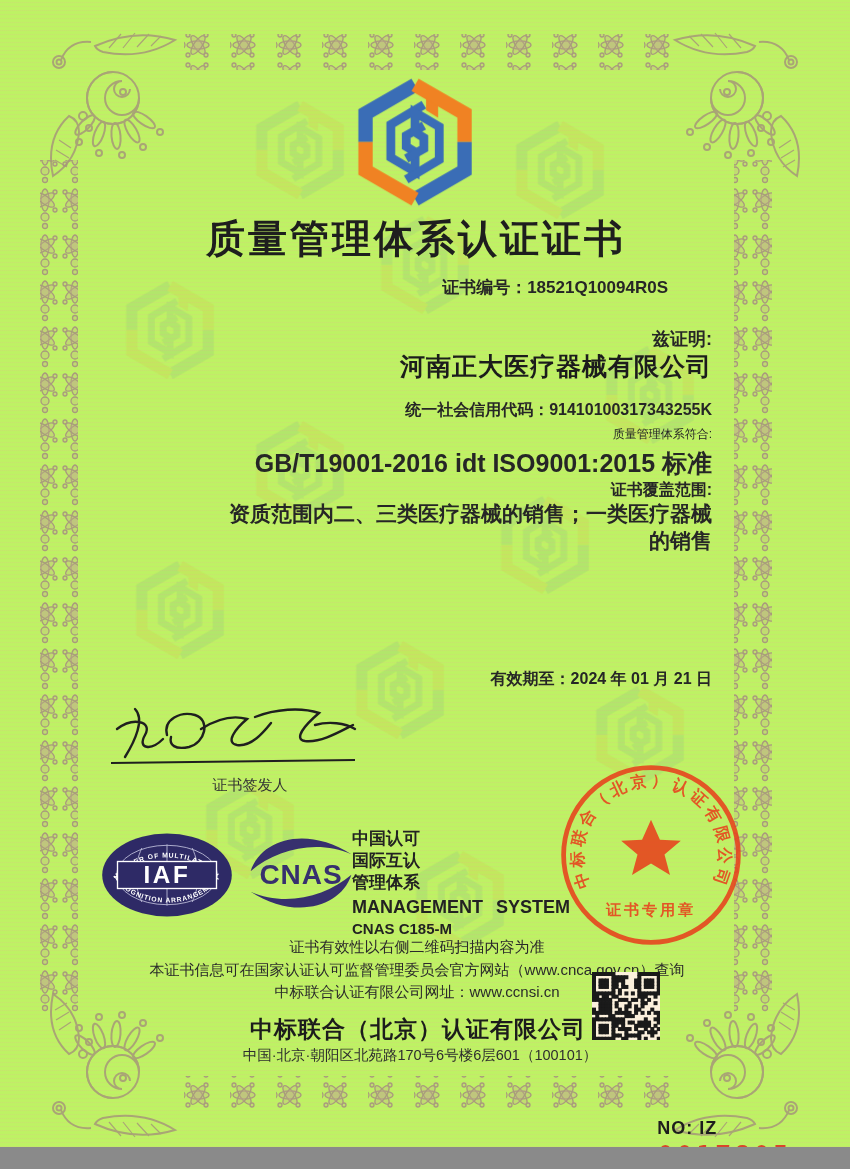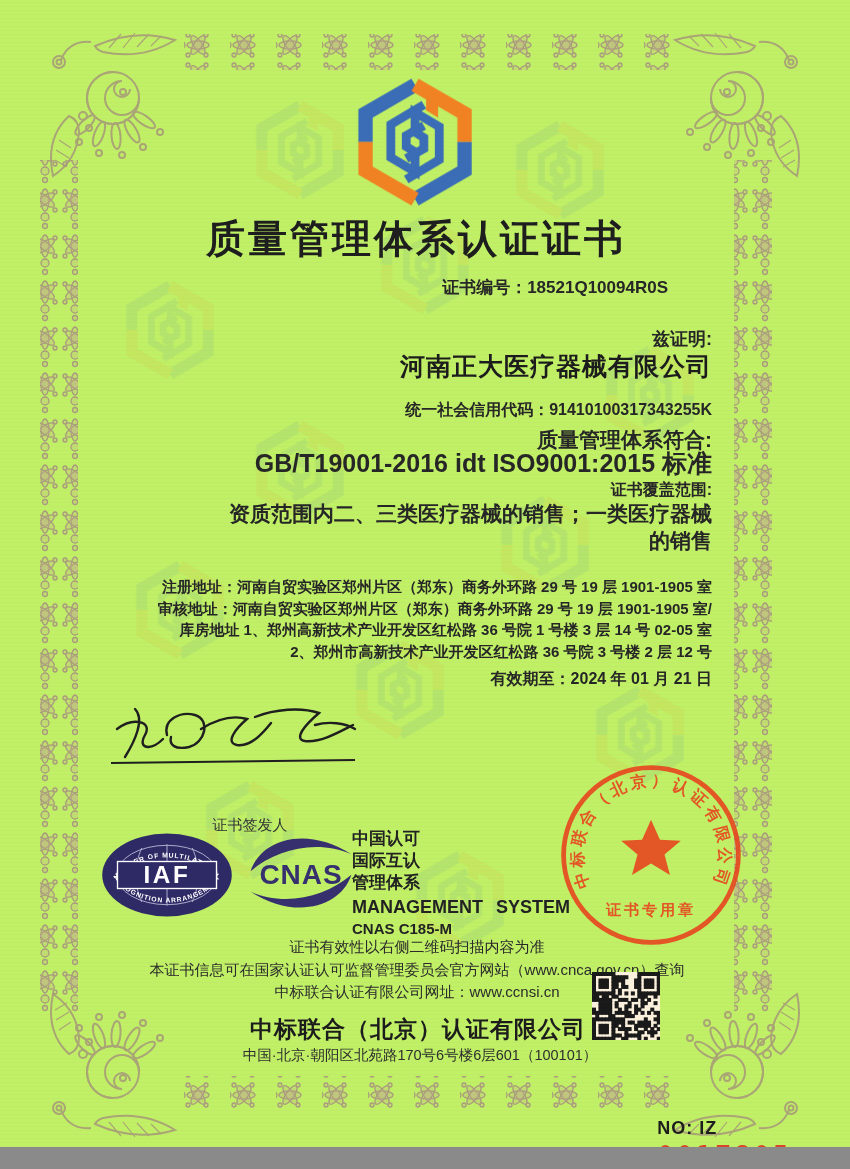--- a/index.html
+++ b/index.html
@@ -14,29 +14,29 @@
     background:repeating-linear-gradient(0deg, rgba(232,176,148,.16) 0 1px, rgba(255,255,255,0) 1px 4px);
   }
   .abs{position:absolute;}
   .z1{z-index:1;} .z2{z-index:2;} .z3{z-index:3;}
   .rt{right:138px;text-align:right;}
   .title{left:0;width:832px;top:212px;text-align:center;font-size:39px;font-weight:bold;letter-spacing:3px;color:#1e1e1e;}
   .certno{top:276px;right:182px;font-size:17px;font-weight:bold;margin-left:21px;}
   .certify{top:327px;font-size:18px;font-weight:bold;}
   .company{top:350px;font-size:25px;font-weight:bold;letter-spacing:1px;color:#1c1c1c;}
   .credit{top:400px;font-size:16px;font-weight:600;}
-  .conform{top:426px;font-size:21px;font-weight:bold;}
+  .conform{top:426px;font-size:12px;font-weight:normal;}
   .standard{top:447px;font-size:25px;font-weight:bold;}
   .scopelbl{top:480px;font-size:16px;font-weight:bold;}
   .scope1{top:500px;font-size:21px;font-weight:bold;}
   .scope2{top:527px;font-size:21px;font-weight:bold;}
   .addr{top:576px;font-size:15px;font-weight:600;line-height:21.5px;}
   .dates{top:668px;font-size:16px;font-weight:bold;line-height:21px;}
   .sigwrap{left:105px;top:695px;width:265px;height:80px;}
-  .siglabel{left:150px;top:776px;width:200px;text-align:center;font-size:15px;color:#333;margin-top:40px;}
+  .siglabel{left:150px;top:776px;width:200px;text-align:center;font-size:15px;color:#333;}
   .iaf{left:98px;top:830px;width:138px;height:90px;}
   .cnas{left:245px;top:826px;width:112px;height:94px;}
   .accr{left:352px;top:828px;font-size:17px;font-weight:600;line-height:22px;color:#222;}
   .accr .en{font-size:18px;font-weight:600;word-spacing:8px;margin-top:2px;}
   .accr .code{font-size:15px;font-weight:600;margin-top:0;}
   .seal{left:556px;top:760px;width:190px;height:190px;opacity:.88;}
   .notes{left:117px;top:936px;width:600px;text-align:center;font-size:15px;font-weight:500;line-height:22.5px;color:#2a2a2a;}
   .qr{left:592px;top:972px;width:68px;height:68px;}
   .issuername{left:0;width:836px;top:1014px;text-align:center;font-size:23px;font-weight:bold;letter-spacing:1px;color:#1c1c1c;}
   .issueraddr{left:0;width:840px;top:1046px;text-align:center;font-size:14.5px;color:#2e2e2e;}
@@ -152,26 +152,20 @@
   <div class="abs z2 rt company">河南正大医疗器械有限公司</div>
   <div class="abs z2 rt credit">
     <span>统一社会信用代码：</span><span>91410100317343255K</span>
   </div>
   <div class="abs z2 rt conform">质量管理体系符合:</div>
   <div class="abs z2 rt standard">GB/T19001-2016 idt ISO9001:2015 标准</div>
   <div class="abs z2 rt scopelbl">证书覆盖范围:</div>
   <div class="abs z2 rt scope1">资质范围内二、三类医疗器械的销售；一类医疗器械</div>
   <div class="abs z2 rt scope2">的销售</div>
 
-  <div class="abs z2 rt addr">
-    <div>注册地址：河南自贸实验区郑州片区（郑东）商务外环路 29 号 19 层 1901-1905 室</div>
-    <div>审核地址：河南自贸实验区郑州片区（郑东）商务外环路 29 号 19 层 1901-1905 室/</div>
-    <div>库房地址 1、郑州高新技术产业开发区红松路 36 号院 1 号楼 3 层 14 号 02-05 室</div>
-    <div>2、郑州市高新技术产业开发区红松路 36 号院 3 号楼 2 层 12 号</div>
-  </div>
 
   <div class="abs z2 rt dates">
     <div>有效期至：2024 年 01 月 21 日</div>
   </div>
 
   <svg class="abs z2 sigwrap" viewBox="0 0 265 80">
     <g stroke="#1f1f1f" stroke-width="2.4" fill="none" stroke-linecap="round">
       <path d="M30,14 C40,24 30,46 20,62 M12,34 C28,22 48,26 40,40 C32,54 46,56 58,44"></path>
       <path d="M62,40 C58,24 76,16 90,20 C106,25 100,48 84,52 C70,55 64,50 66,42"></path>
       <path d="M96,34 C112,24 128,20 142,24 C130,34 120,48 132,50 C146,52 158,38 166,28"></path>

